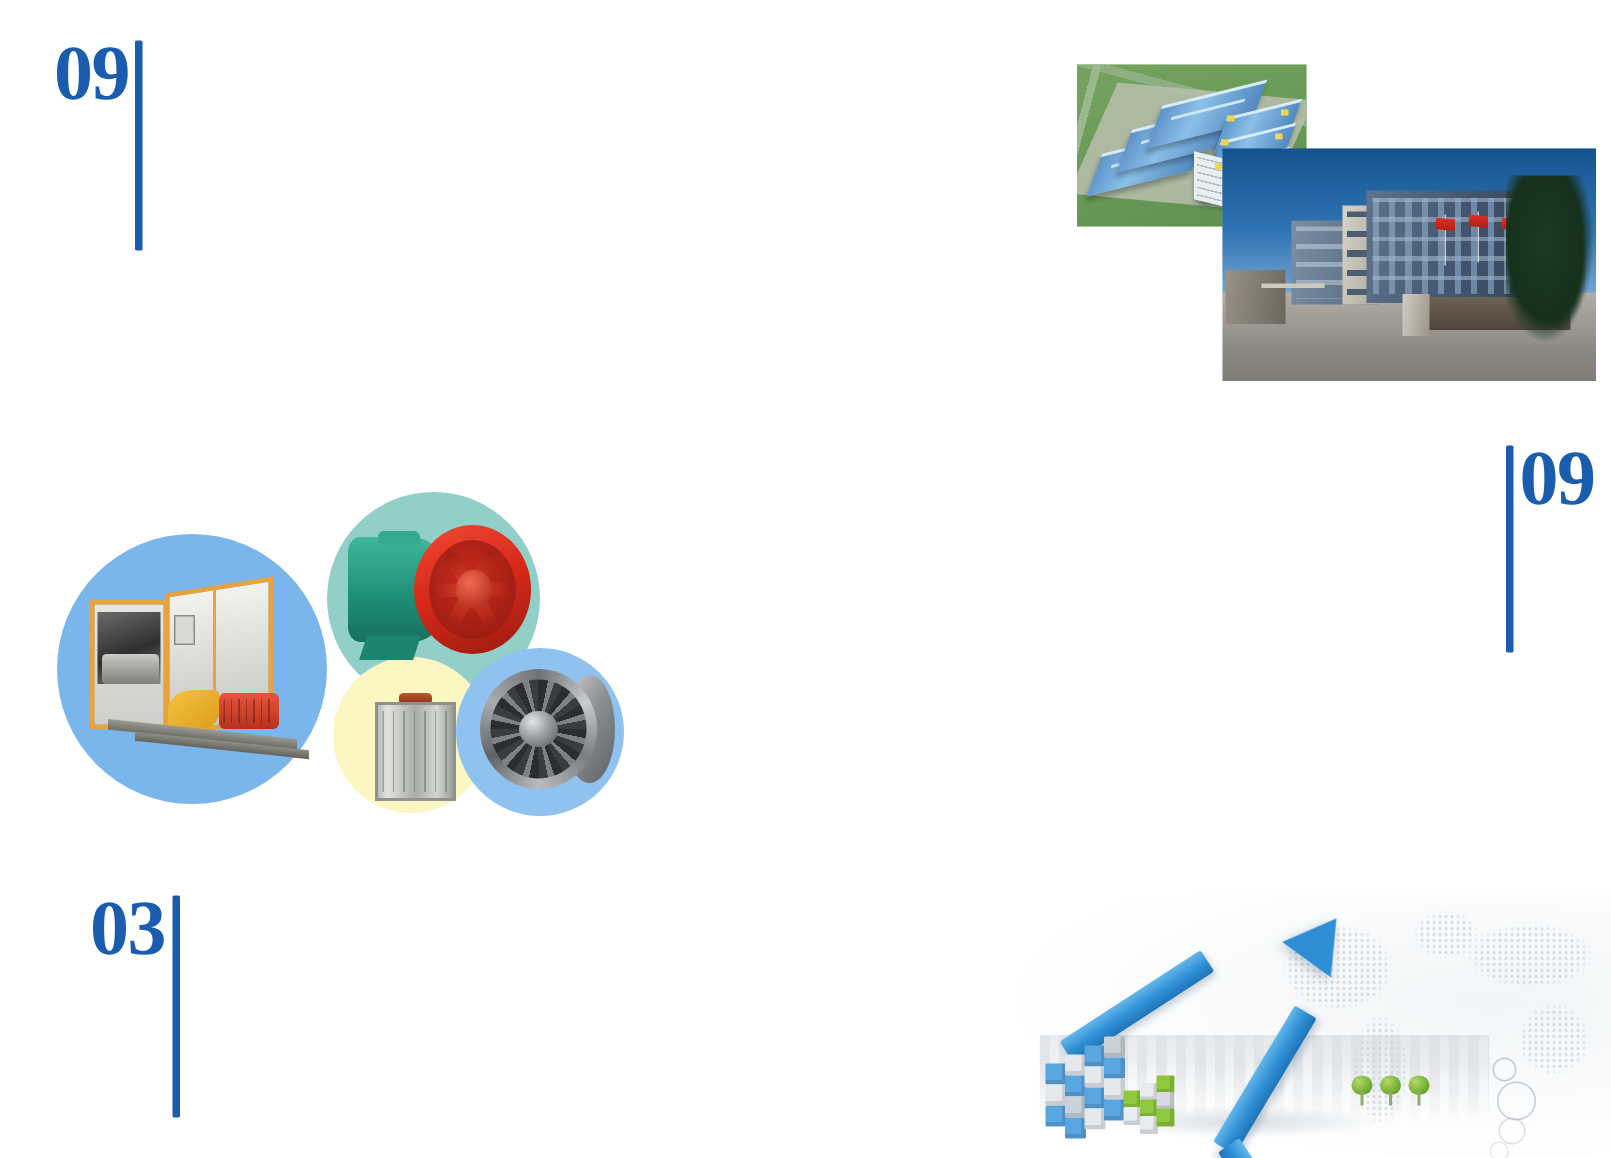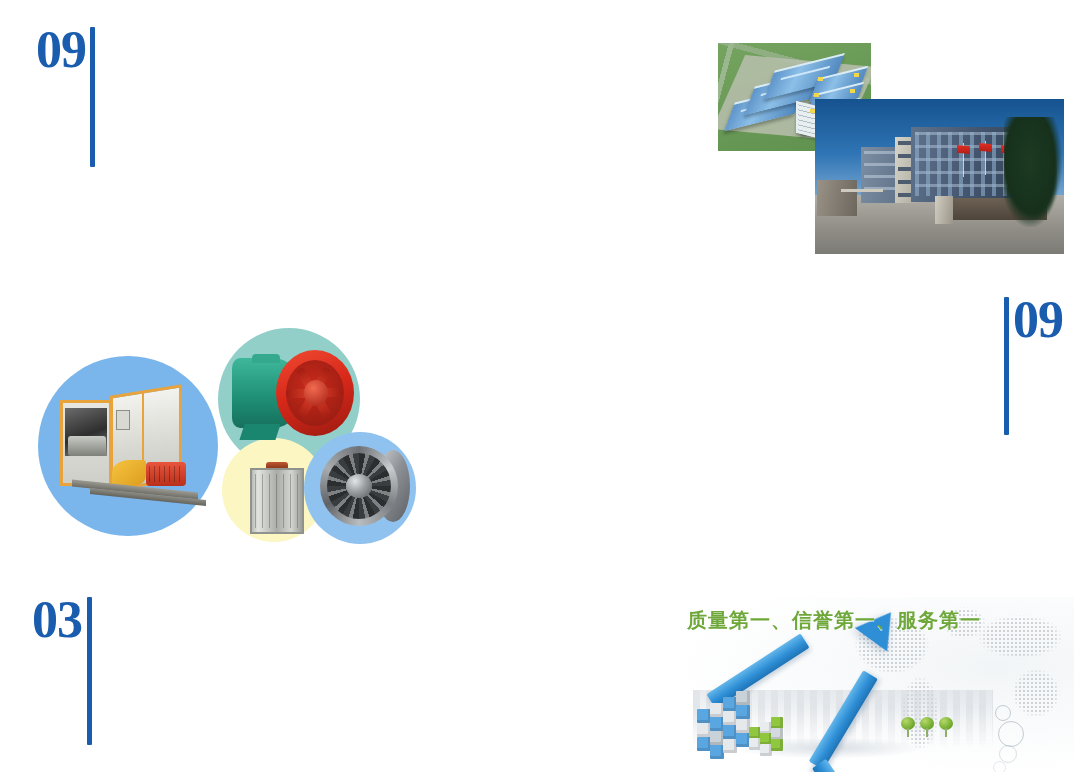--- a/index.html
+++ b/index.html
@@ -33,21 +33,21 @@
     border-radius: 1px;
   }
 
   #marker-01 { left: 36px; top: 24px; }
   #marker-01 .num { margin-right: 4px; }
   #marker-01 .rule { height: 140px; margin-top: 3px; }
 
   #marker-02 { left: 1004px; top: 294px; }
   #marker-02 .rule { height: 138px; margin-top: 3px; margin-right: 4px; }
 
-  #marker-03 { left: 32px; top: 594px; }
+  #marker-03 { left: 60px; top: 594px; }
   #marker-03 .num { margin-right: 5px; }
   #marker-03 .rule { height: 148px; margin-top: 3px; }
 
   
   .photo {
     position: absolute;
     overflow: hidden;
   }
 
   
@@ -635,14 +635,13 @@
   <div class="tree" style="left:266px; top:120px;">
     <span class="crown"></span>
     <span class="trunk"></span>
   </div>
 
   <span class="bubble" style="left:322px; top:108px; width:14px; height:14px;"></span>
   <span class="bubble" style="left:325px; top:124px; width:24px; height:24px;"></span>
   <span class="bubble" style="left:326px; top:148px; width:16px; height:16px; opacity:.6;"></span>
   <span class="bubble" style="left:320px; top:164px; width:11px; height:11px; opacity:.45;"></span>
 
-  <div class="slogan" style="color: rgb(111, 168, 58);">质量第一、信誉第一、服务第一</div>
 </div>
 
 </body></html>

